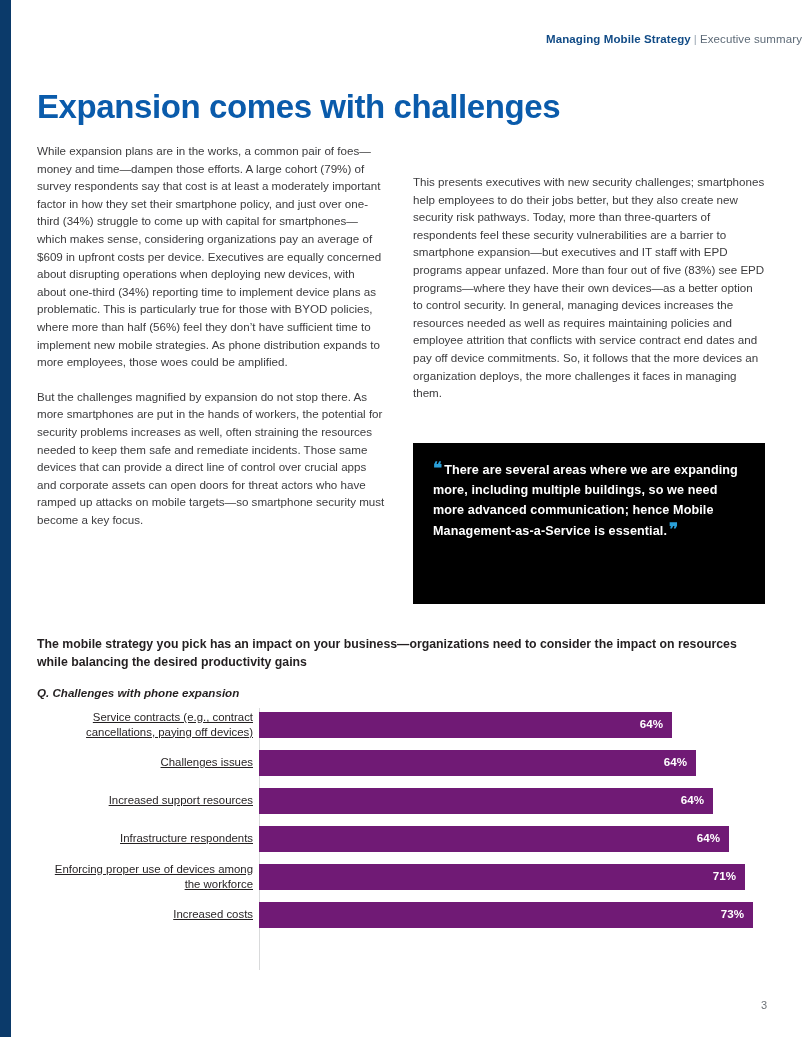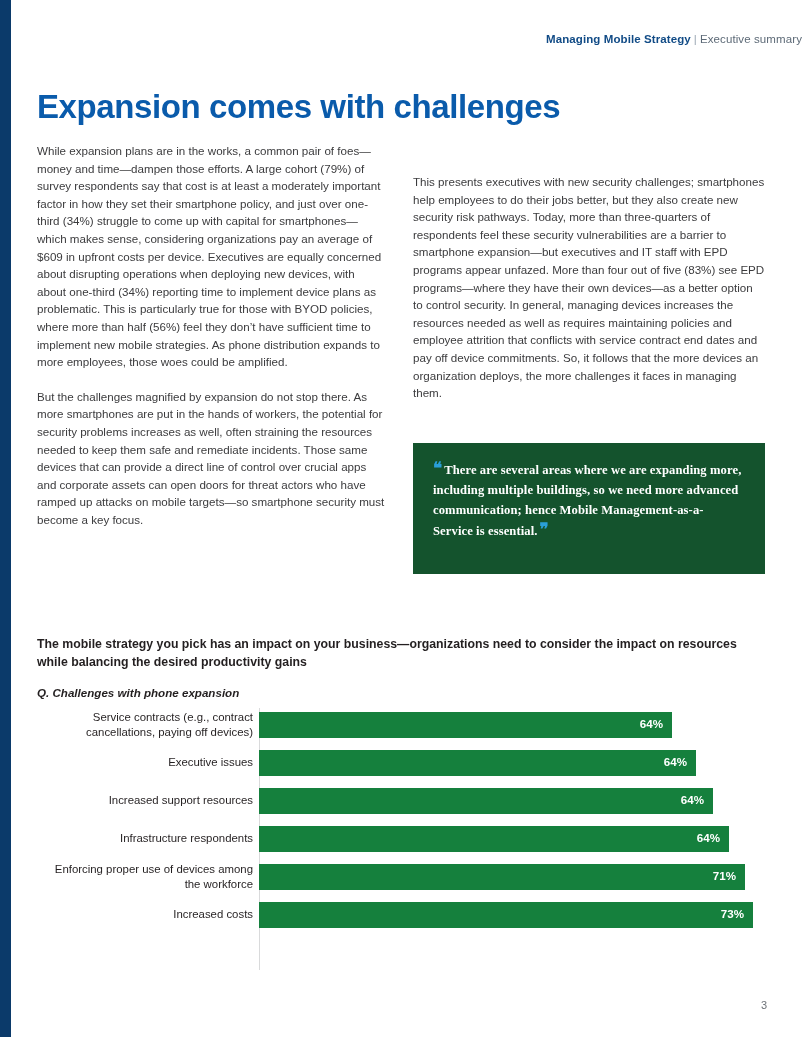--- a/index.html
+++ b/index.html
@@ -89,26 +89,25 @@
   }
   .col p {
     margin: 0 0 17px 0;
   }
 
   
   .quote-box {
     position: absolute;
     left: 413px; top: 443px;
     width: 352px;
-    height: 131px;
-    background: #14532d;
+    height: 161px;
+    background: #000000;
     color: #ffffff;
     box-sizing: border-box;
     padding: 16px 22px 0 20px;
-    font-family: Liberation Serif, serif;
   }
   .quote-text {
     font-size: 12.6px;
     line-height: 20px;
     font-weight: bold;
     letter-spacing: .1px;
   }
   .qmark {
     color: #2a9fd8;
     font-weight: bold;
@@ -158,35 +157,36 @@
     height: 38px;
   }
   .row-label {
     position: absolute;
     left: 0; top: 0;
     width: 216px;
     text-align: right;
     font-size: 11.4px;
     line-height: 14.5px;
     color: #231f20;
+    text-decoration: underline;
   }
   .row-label.two-line { top: 2px; }
   .row-label.one-line { top: 9px; }
   .bar-track {
     position: absolute;
     left: 222px;
     top: 4px;
     height: 26px;
     width: 508px;
   }
   .bar {
     position: absolute;
     left: 0; top: 0;
     height: 26px;
-    background: #15803d;
+    background: #701a75;
   }
   .bar-value {
     position: absolute;
     right: 9px;
     top: 5px;
     font-size: 11.6px;
     font-weight: bold;
     color: #ffffff;
   }
   .axis-line {
@@ -242,21 +242,21 @@
       <div class="row">
         <div class="row-label two-line">Service contracts (e.g., contract cancellations, paying off devices)</div>
         <div class="bar-track">
           <div class="bar" style="width:413px">
             <span class="bar-value">64%</span>
           </div>
         </div>
       </div>
 
       <div class="row">
-        <div class="row-label one-line">Executive issues</div>
+        <div class="row-label one-line">Challenges issues</div>
         <div class="bar-track">
           <div class="bar" style="width:437px">
             <span class="bar-value">64%</span>
           </div>
         </div>
       </div>
 
       <div class="row">
         <div class="row-label one-line">Increased support resources</div>
         <div class="bar-track">

